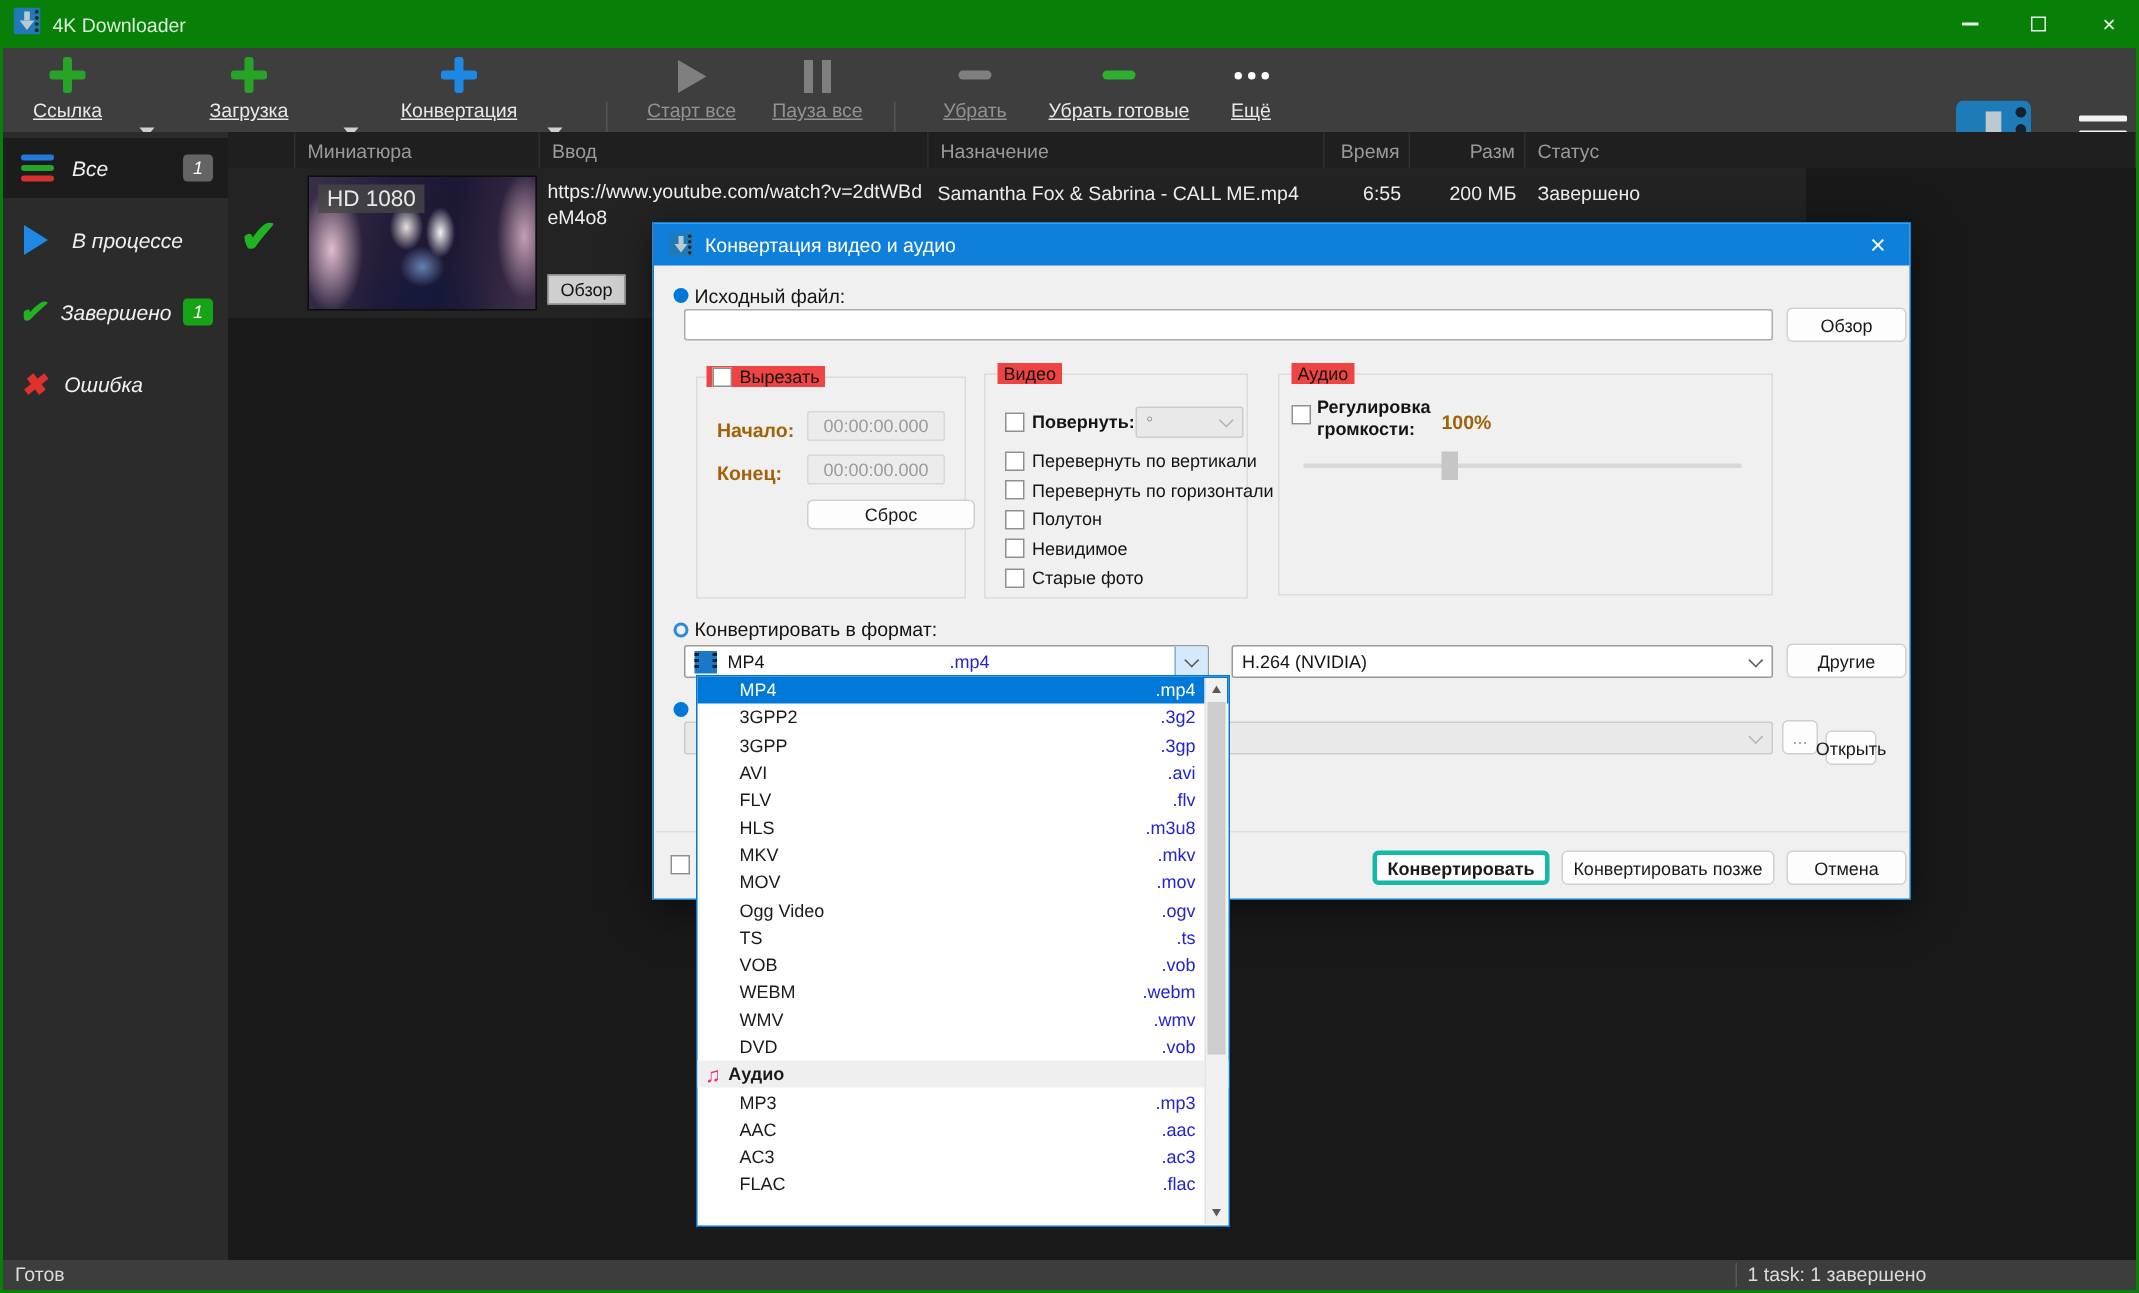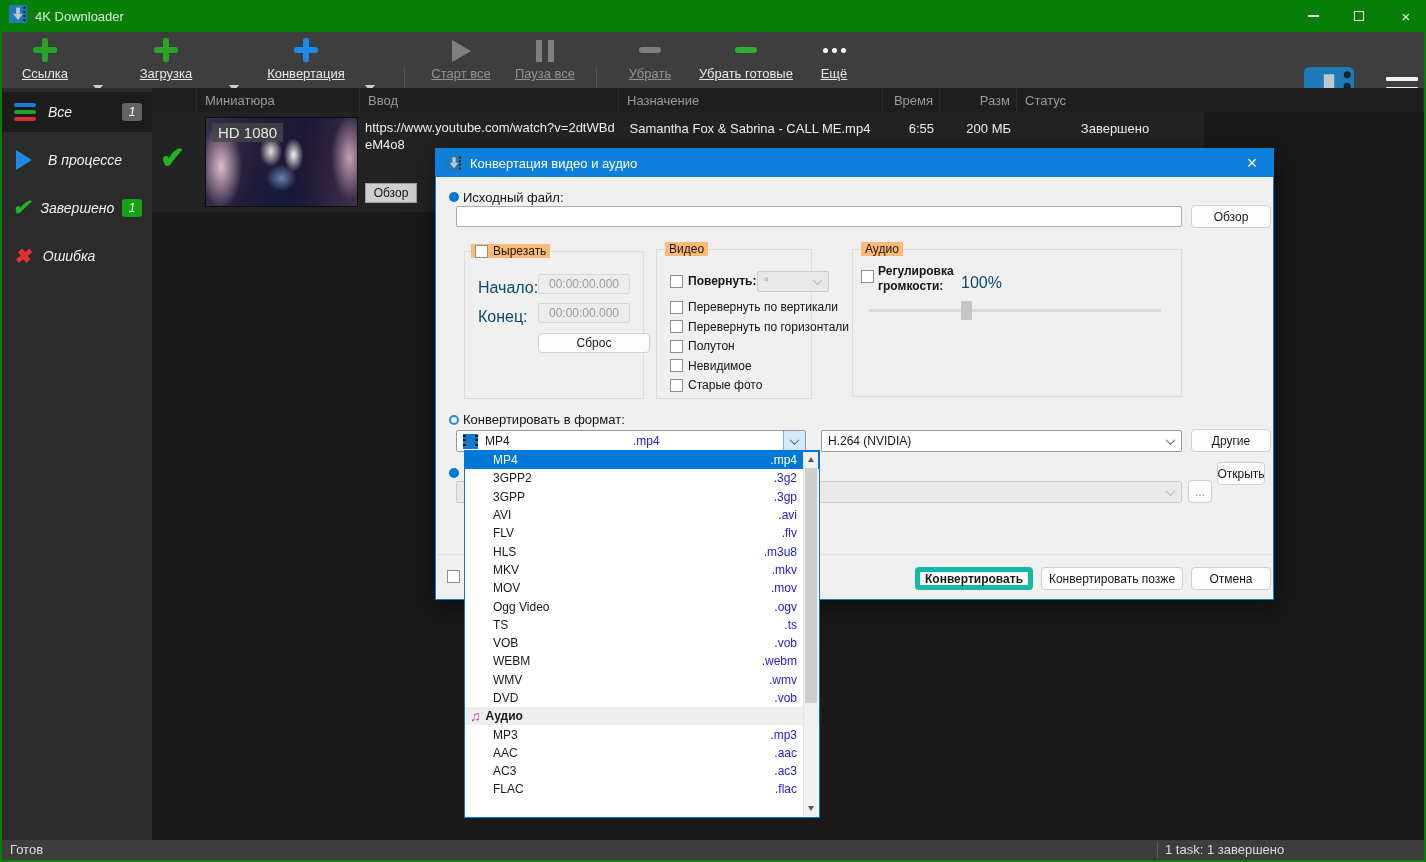--- a/index.html
+++ b/index.html
@@ -61,45 +61,45 @@
              radial-gradient(ellipse 30px 60px at 10% 55%, rgba(233,196,210,.95), rgba(233,196,210,0) 70%),
              radial-gradient(ellipse 26px 60px at 95% 45%, rgba(220,180,196,.85), rgba(220,180,196,0) 70%),
              radial-gradient(ellipse 16px 22px at 43% 38%, rgba(250,245,240,.9), rgba(250,245,240,0) 70%),
              radial-gradient(ellipse 14px 24px at 58% 42%, rgba(255,255,255,.95), rgba(255,255,255,0) 70%),
              radial-gradient(ellipse 20px 18px at 50% 68%, rgba(110,140,190,.9), rgba(110,140,190,0) 75%),
              radial-gradient(ellipse 60px 40px at 50% 95%, rgba(20,25,60,.9), rgba(20,25,60,0) 80%),
              linear-gradient(100deg, #3a2f4a 0%, #241d3a 35%, #1c1733 60%, #41304c 100%); }
   .hdbadge { position:absolute; left:6px; top:5px; background:rgba(70,70,70,.8); color:#e8e8e8; font-size:15px; padding:1px 6px; }
   .cell-url { position:absolute; left:213px; top:7px; width:252px; color:#efefef; font-size:13px; line-height:17px; word-break:break-all; }
   .rowbrowse { position:absolute; left:213px; top:71px; width:52px; height:20px; background:#cfcfcf; color:#141414; font-size:12px; display:flex; align-items:center; justify-content:center; border:1px solid #9d9d9d; }
-  .cell { position:absolute; top:9px; color:#efefef; font-size:13px; white-space:nowrap;text-align:center; }
+  .cell { position:absolute; top:9px; color:#efefef; font-size:13px; white-space:nowrap; }
   .cell.right { text-align:right; }
 
   
   .statusbar { position:absolute; left:0; bottom:0; width:1422px; height:20px; background:#3d3d3d; color:#dcdcdc; font-size:13px; }
   .statusbar .lt { position:absolute; left:8px; top:2px; }
   .statusbar .sep { position:absolute; left:1155px; top:2px; bottom:2px; width:1px; background:#5a5a5a; }
   .statusbar .rt { position:absolute; left:1163px; top:2px; }
 
   
   .dialog { position:absolute; left:433px; top:148px; width:839px; height:452px; background:#f0f0f0; border:1px solid #0e80dc; box-shadow:0 6px 24px rgba(0,0,0,.5); }
   .dtitle { position:absolute; left:0; top:0; right:0; height:28px; background:#0e80dc; display:flex; align-items:center; }
   .dtitle .txt { color:#fff; font-size:13px; margin-left:8px; }
   .dclose { position:absolute; right:8px; top:0; width:26px; height:28px; color:#fff; font-size:18px; display:flex; align-items:center; justify-content:center; }
   .bullet { position:absolute; width:10px; height:10px; border-radius:50%; background:#0078d7; }
   .bullet.ring { background:transparent; border:2px solid #2a8ae0; }
   .dlabel { position:absolute; font-size:13px; color:#141414; white-space:nowrap; }
   .dinput { position:absolute; background:#fff; border:1px solid #ababab; border-radius:2px; font-size:12px; color:#141414; padding:0 5px; }
   .btn { position:absolute; background:#fdfdfd; border:1px solid #d0d0d0; border-radius:4px; font-size:12px; color:#1a1a1a; display:flex; align-items:center; justify-content:center; cursor:default; }
-  .btn.default { border:5px solid #14b8a6; font-weight:bold; }
+  .btn.default { border:3px solid #14b8a6; font-weight:bold; }
   .group { position:absolute; border:1px solid #dcdcdc; }
-  .legend { position:absolute; top:-8px; left:8px; background:#fdba74; padding:0 4px; font-size:12px; color:#141414; display:flex; align-items:center; gap:5px; }
+  .legend { position:absolute; top:-8px; left:8px; background:#ef4444; padding:0 4px; font-size:12px; color:#141414; display:flex; align-items:center; gap:5px; }
   .cbx { display:inline-block; width:13px; height:13px; background:#fff; border:1px solid #8f8f8f; flex:none; }
   .dis-input { position:absolute; background:#ececec; border:1px solid #d7d7d7; border-radius:2px; color:#9a9a9a; font-size:12px; display:flex; align-items:center; justify-content:center; }
-  .glabel { position:absolute; font-size:16px; color:#0c4a6e; white-space:nowrap; }
+  .glabel { position:absolute; font-size:13px; color:#a16207; white-space:nowrap;font-weight:bold; }
   .vopts { position:absolute; display:flex; flex-direction:column; gap:5.5px; }
   .vopt { display:flex; align-items:center; gap:5px; font-size:12px; color:#141414; height:14px; white-space:nowrap; }
   .chev { display:inline-block; width:7px; height:7px; border-right:1.6px solid #5a5a5a; border-bottom:1.6px solid #5a5a5a; transform:rotate(45deg) translate(-1px,-1px); }
   .chev.lite { border-color:#b5b5b5; }
   .combo { position:absolute; background:#fff; border:1px solid #9a9a9a; border-radius:2px; display:flex; align-items:center; font-size:12px; color:#141414; padding-left:6px; }
   .combo .aw { margin-left:auto; width:22px; align-self:stretch; display:flex; align-items:center; justify-content:center; }
   .combo.open .aw { background:#d4e9fb; border-left:1px solid #7ab2e0; }
   .combo.disabled { background:#e9e9e9; border-color:#cccccc; color:#9a9a9a; }
   .slider-track { position:absolute; height:3px; background:#d8d8d8; }
   .slider-thumb { position:absolute; width:11px; height:19px; background:#c6c6c6; }
@@ -299,21 +299,21 @@
         <span class="cbx"></span>
         <span>Вырезать</span>
       </span>
       <span class="glabel" style="left:13px;top:27px">Начало:</span>
       <div class="dis-input" style="left:73px;top:22px;width:92px;height:20px">00:00:00.000</div>
       <span class="glabel" style="left:13px;top:56px">Конец:</span>
       <div class="dis-input" style="left:73px;top:51px;width:92px;height:20px">00:00:00.000</div>
       <div class="btn" style="left:73px;top:81px;width:112px;height:20px">Сброс</div>
     </div>
 
-    <div class="group" style="left:220px;top:100px;width:156px;height:150px">
+    <div class="group" style="left:220px;top:100px;width:176px;height:150px">
       <span class="legend">Видео</span>
       <div class="vopt" style="position:absolute;left:13px;top:24px">
         <span class="cbx"></span>
         <span style="font-weight:bold">Повернуть:</span>
       </div>
       <div class="combo disabled" style="left:100px;top:21px;width:72px;height:21px">
         <span>°</span>
         <span class="aw">
             <span class="chev lite"></span>
           </span>
@@ -373,21 +373,21 @@
     </div>
     <div class="btn" style="left:755px;top:280px;width:80px;height:23px">Другие</div>
 
     <span class="bullet" style="left:13px;top:319px"></span>
     <div class="combo disabled" style="left:20px;top:332px;width:726px;height:22px">
       <span class="aw">
           <span class="chev lite"></span>
         </span>
     </div>
     <div class="btn" style="left:752px;top:331px;width:24px;height:23px;color:#9a9a9a">...</div>
-    <div class="btn" style="left:781px;top:313px;width:48px;height:23px">Открыть</div>
+    <div class="btn" style="left:781px;top:338px;width:34px;height:23px">Открыть</div>
 
     <div style="position:absolute;left:1px;top:405px;right:1px;height:1px;background:#e0e0e0"></div>
     <span class="cbx" style="position:absolute;left:11px;top:421px"></span>
 
     <div class="btn default" style="left:479px;top:418px;width:118px;height:23px">Конвертировать</div>
     <div class="btn" style="left:605px;top:418px;width:142px;height:23px">Конвертировать позже</div>
     <div class="btn" style="left:755px;top:418px;width:80px;height:23px">Отмена</div>
   </div>
 
   <div class="popup" id="format-list">

